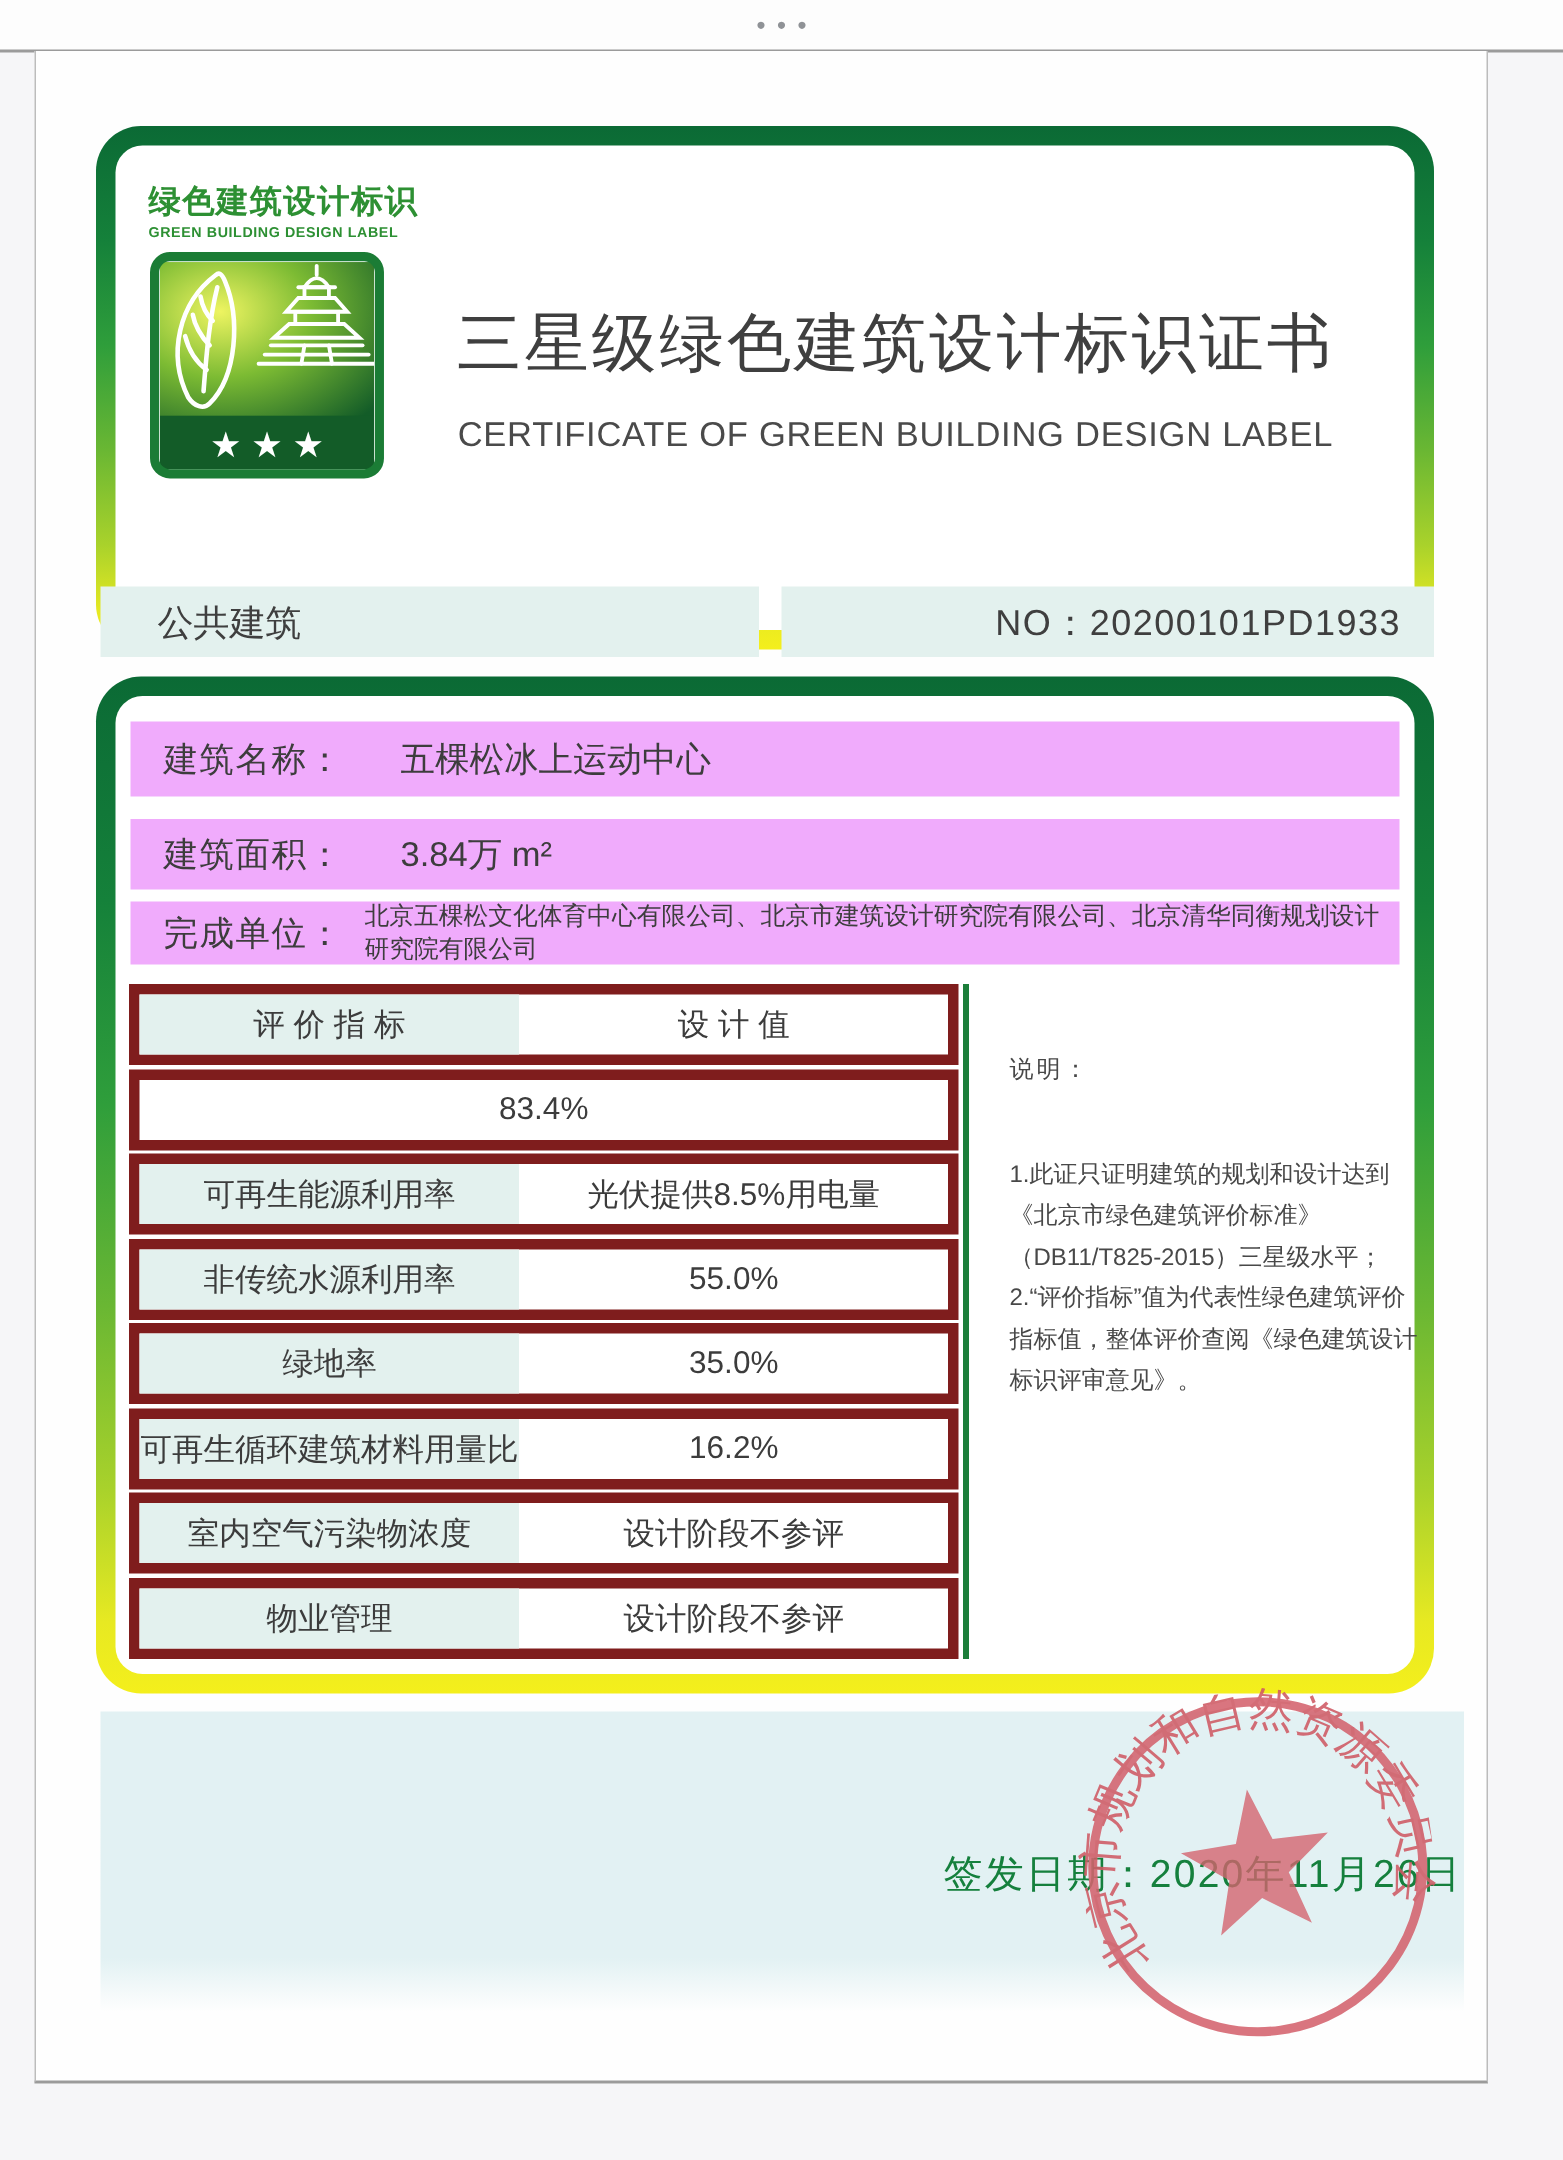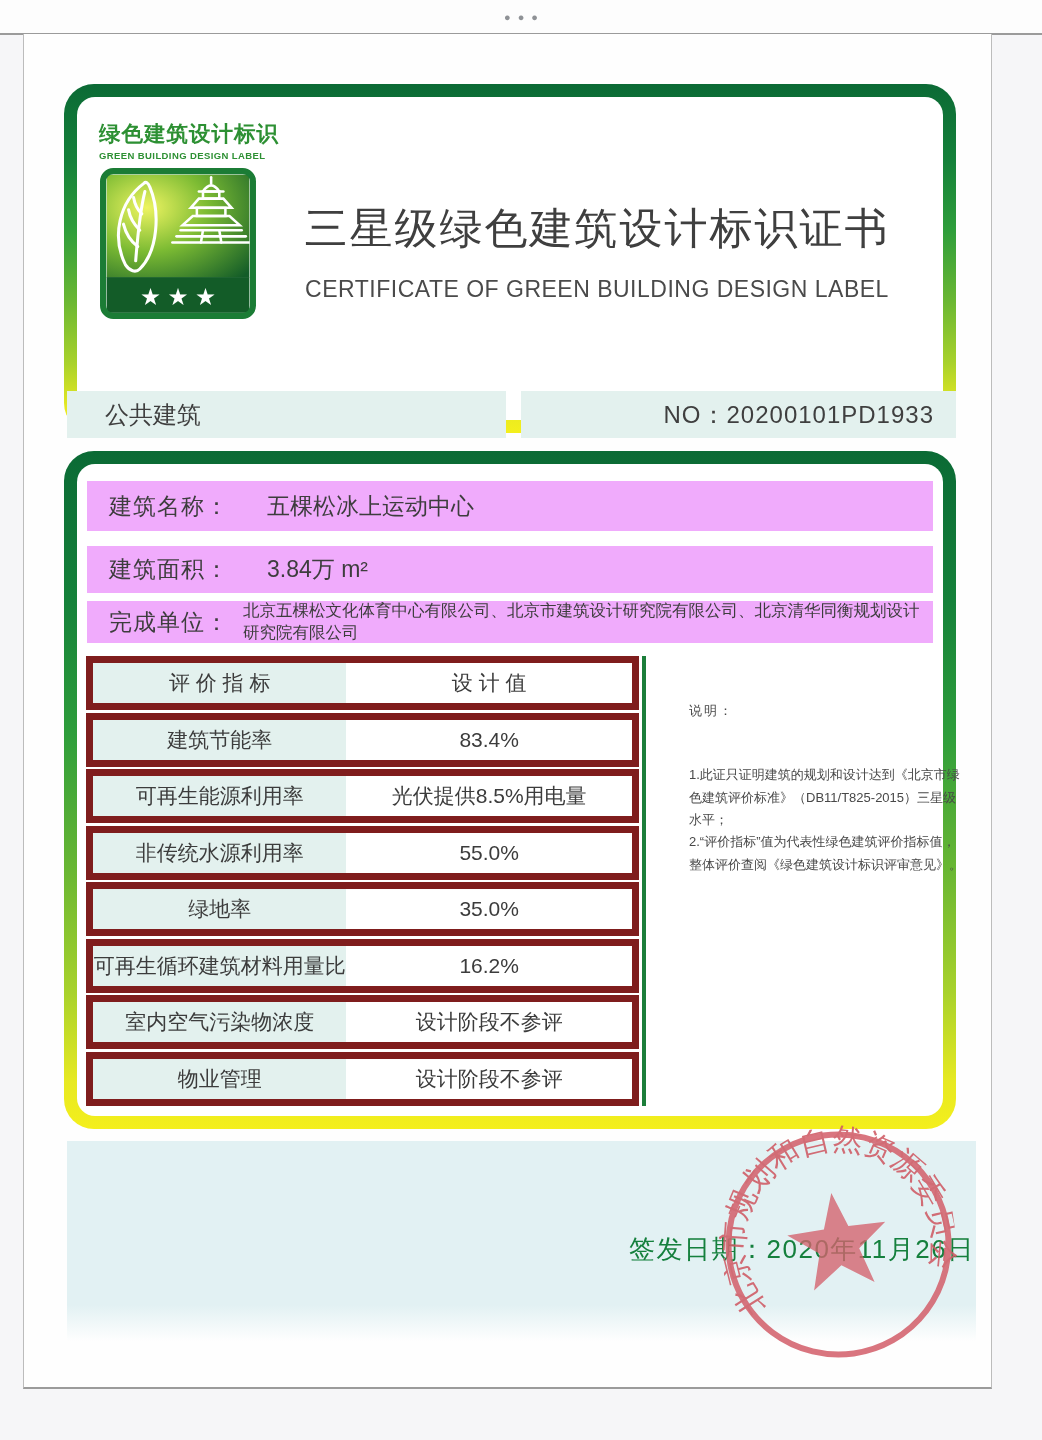--- a/index.html
+++ b/index.html
@@ -50,21 +50,21 @@
   .info-bar.f3 .val{font-size:16.5px;margin-left:14px;letter-spacing:0;}
   
   .itable{position:absolute;left:9px;top:192px;width:553px;height:450px;display:flex;
     flex-direction:column;justify-content:space-between;}
   .t-row{height:54px;border:7px solid #7f1d1d;box-sizing:border-box;display:flex;background:#fff;}
   .t-row .c1{width:47%;background:#e3f1ee;display:flex;align-items:center;justify-content:center;
     font-size:21px;color:#3c3c3c;}
   .t-row .c2{flex:1;display:flex;align-items:center;justify-content:center;font-size:21px;color:#3c3c3c;}
   .vdivider{position:absolute;left:565px;top:192px;width:4px;height:450px;background:#1c7e3a;}
   
-  .notes{position:absolute;left:596px;top:236px;width:276px;font-size:13px;color:#484848;line-height:1.72;margin-left:16px;}
+  .notes{position:absolute;left:596px;top:236px;width:276px;font-size:16px;color:#484848;line-height:1.72;}
   .notes .n-title{letter-spacing:2px;}
   .notes .n-item1{margin-top:42px;}
   .notes .n-item2{margin-top:0;}
   
   .bottom-panel{position:absolute;left:43px;top:1107px;width:909px;height:200px;
     background:linear-gradient(180deg,#e2f1f3 0%,#e2f1f3 82%,rgba(226,241,243,0) 100%);}
   .issue-date{position:absolute;left:605px;top:1198px;font-size:26px;color:#15803d;letter-spacing:1.5px;white-space:nowrap;}
   .stamp{position:absolute;left:697px;top:1093px;width:235px;height:235px;transform:rotate(-8deg);opacity:.88;}
 </style>
 </head>
@@ -150,21 +150,20 @@
         <span class="lbl">完成单位：</span>
         <span class="val">北京五棵松文化体育中心有限公司、北京市建筑设计研究院有限公司、北京清华同衡规划设计研究院有限公司</span>
       </div>
 
       <div class="itable">
         <div class="t-row">
           <div class="c1">评 价 指 标</div>
           <div class="c2">设 计 值</div>
         </div>
         <div class="t-row">
-          <div class="c1">建筑节能率</div>
           <div class="c2">83.4%</div>
         </div>
         <div class="t-row">
           <div class="c1">可再生能源利用率</div>
           <div class="c2">光伏提供8.5%用电量</div>
         </div>
         <div class="t-row">
           <div class="c1">非传统水源利用率</div>
           <div class="c2">55.0%</div>
         </div>

